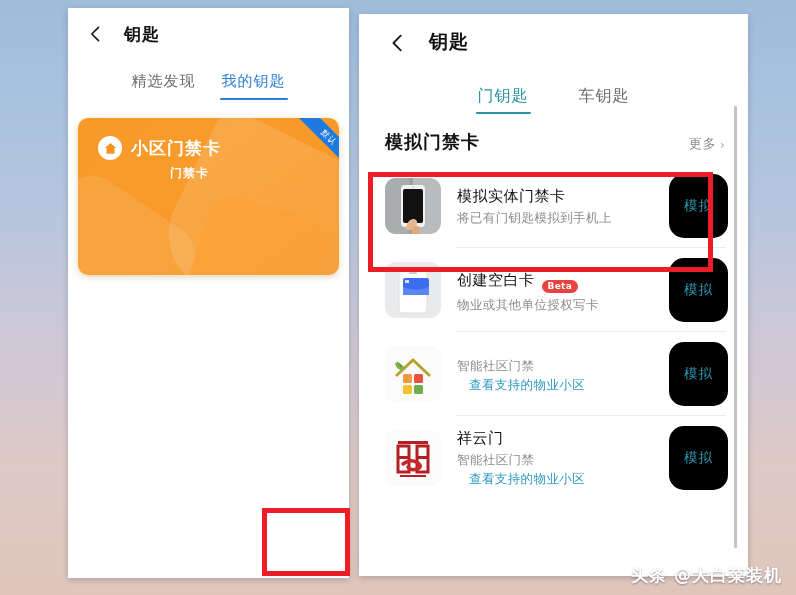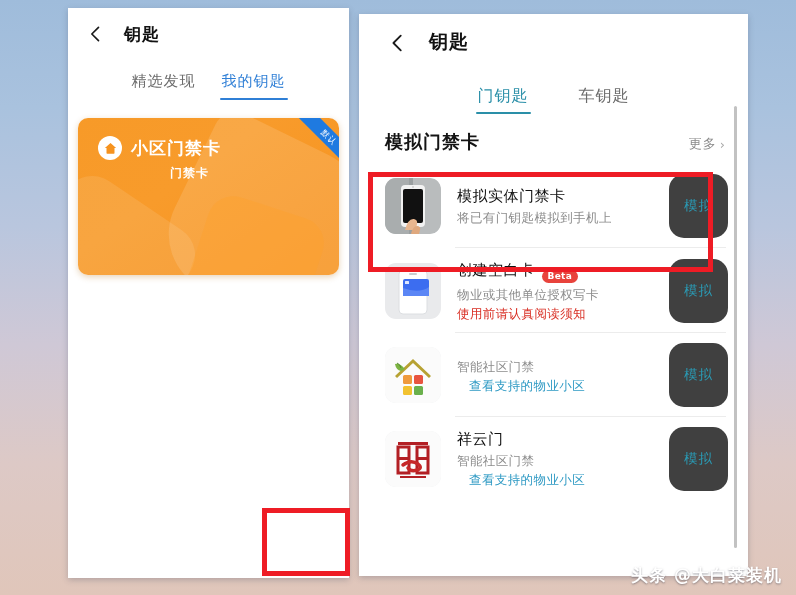--- a/index.html
+++ b/index.html
@@ -267,21 +267,21 @@
   .row-link {
     font-size: 12.5px;
     color: #2f9ac4;
     margin-top: 3px;
     letter-spacing: 0.4px;
     cursor: pointer;
     margin-left: 12px;
   }
   .act-btn {
     flex: 0 0 auto;
-    background: #404040;
+    background: #000000;
     color: #2a9ab4;
     font-size: 13.5px;
     padding: 23px 15px;
     border-radius: 15px;
     letter-spacing: 1px;
     border: none;
     cursor: pointer;
     font-family: inherit;
   }
 
@@ -430,21 +430,20 @@
             <path d="M18 33 L44 33 L44 24 q-10 7 -26 1 Z" fill="#5b86f5"></path>
             <rect x="20" y="18" width="4" height="3" rx="0.6" fill="#dce6ff"></rect>
           </svg>
         </div>
         <div class="row-body">
           <div class="row-title">
             <span>创建空白卡</span>
             <span class="beta">Beta</span>
           </div>
           <div class="row-desc">物业或其他单位授权写卡</div>
-          <div class="row-warn">使用前请认真阅读须知</div>
         </div>
         <button class="act-btn">模拟</button>
       </div>
 
       <div class="row row-sep">
         <div class="thumb">
           <svg width="56" height="56" viewBox="0 0 56 56">
             <rect x="0" y="0" width="56" height="56" rx="11" fill="#fbfbfb"></rect>
             <path d="M28 12 L46 29 L44 31 L28 16 L12 31 L10 29 Z" fill="#b7a233"></path>
             <path d="M20 22 q-5 -6 -10 -5 q1 6 6 7 Z" fill="#7cb342"></path>

